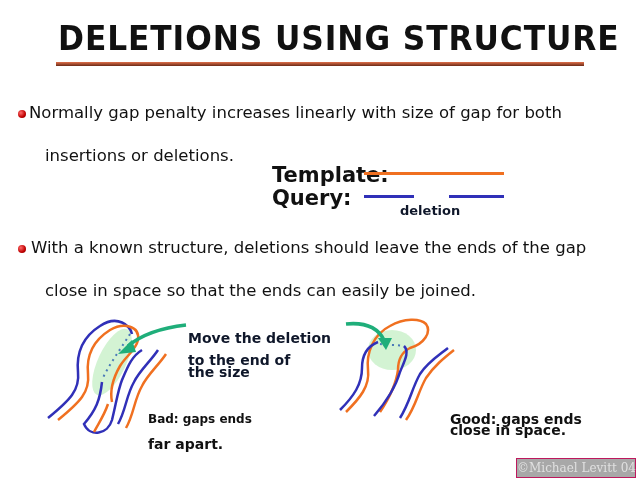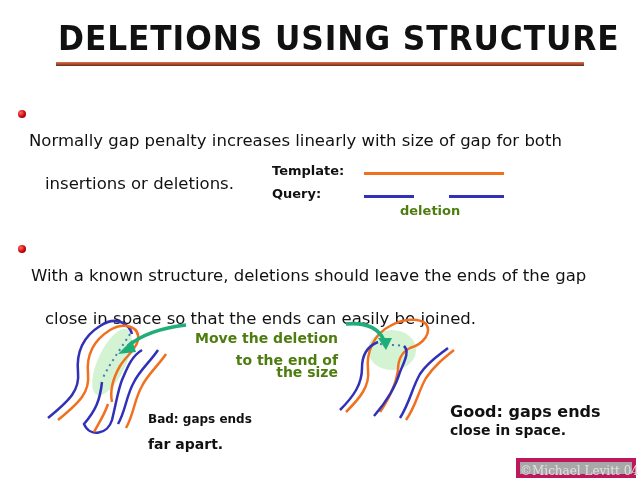--- a/index.html
+++ b/index.html
@@ -15,35 +15,35 @@
     .title-rule {
       position: absolute; left: 56px; top: 62px; width: 528px; height: 4px;
       background: linear-gradient(#e0704a, #6b2a18);
     }
     .bullet {
       position: absolute; width: 8px; height: 8px; border-radius: 50%;
       background: radial-gradient(circle at 35% 35%, #ff6b6b, #c00000 60%, #7a0000);
     }
     .text {
       position: absolute; font-family: "DejaVu Sans", sans-serif; font-size: 16.5px;
-      color: #111; white-space: nowrap; font-weight: normal; margin-top: 28px;
+      color: #111; white-space: nowrap; font-weight: normal;
     }
     .label-bold {
       position: absolute; font-family: "DejaVu Sans", sans-serif; font-weight: bold;
-      font-size: 13px; color: #111; white-space: nowrap;
+      font-size: 21px; color: #111; white-space: nowrap;
     }
     .green-text {
       position: absolute; font-family: "DejaVu Sans", sans-serif; font-weight: bold;
-      color: #4d7c0f; white-space: nowrap; text-align: right;
+      color: #0f172a; white-space: nowrap; text-align: left;
     }
     .line { position: absolute; height: 3px; }
     svg.diagram { position: absolute; left: 0; top: 0; }
     .credit {
       position: absolute; left: 516px; top: 458px; width: 120px; height: 20px;
-      background: #a8a8a8; border: 4px solid #be185d; box-sizing: border-box;
+      background: #a8a8a8; border: 1px solid #be185d; box-sizing: border-box;
       font-family: "DejaVu Serif", serif; font-size: 12px; color: #e0e0e0;
       line-height: 18px; text-align: center; white-space: nowrap;
     }
   </style>
 </head>
 <body>
 
 <div class="title">DELETIONS USING STRUCTURE</div>
 <div class="title-rule"></div>
 
@@ -93,16 +93,16 @@
   <polygon points="378,338 392,338 386,350" fill="#1fae7a"></polygon>
 </svg>
 
 <div class="green-text" style="left:188px; top:330px; width:150px; font-size:14px;">Move the deletion</div>
 <div class="green-text" style="left:188px; top:352px; width:150px; font-size:14px;">to the end of</div>
 <div class="green-text" style="left:188px; top:364px; width:150px; font-size:14px;">the size</div>
 
 <div class="label-bold" style="left:148px; top:412px; font-size:12px;">Bad: gaps ends</div>
 <div class="label-bold" style="left:148px; top:436px; font-size:14px;text-align:right;">far apart.</div>
 
-<div class="label-bold" style="left:450px; top:402px; font-size:16px;">Good: gaps ends</div>
+<div class="label-bold" style="left:450px; top:411px; font-size:14px;">Good: gaps ends</div>
 <div class="label-bold" style="left:450px; top:422px; font-size:14px;">close in space.</div>
 
 <div class="credit">©Michael Levitt 04</div>
 
 </body></html>

